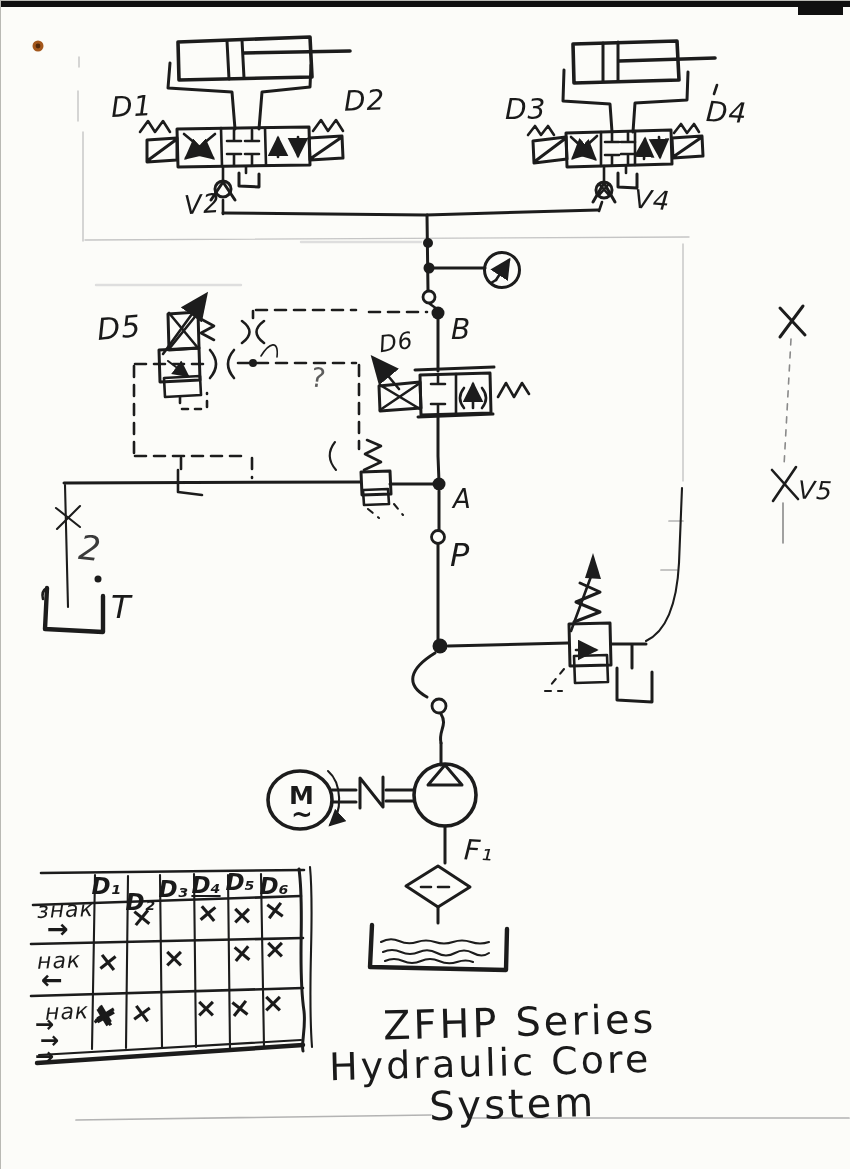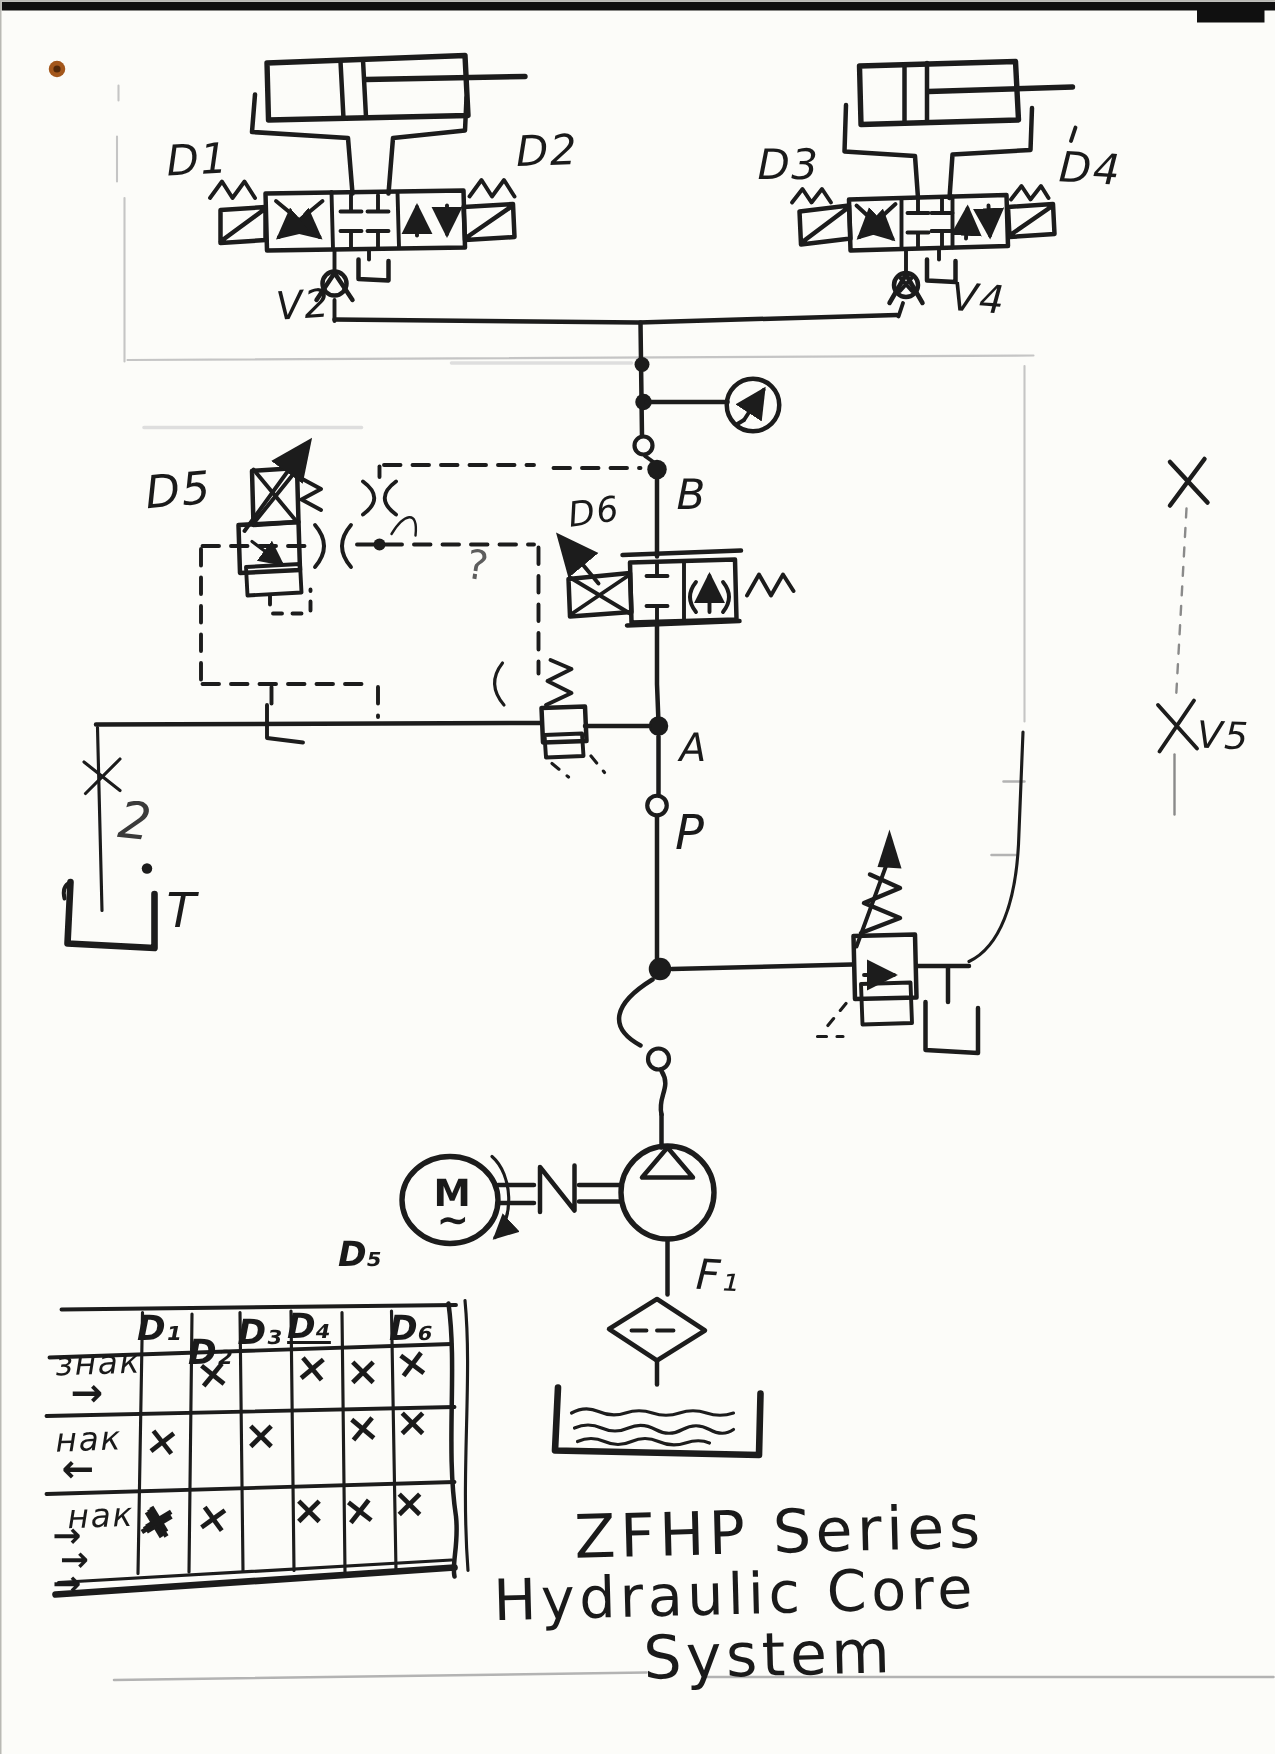--- a/index.html
+++ b/index.html
@@ -315,21 +315,21 @@
 <div class="lbl hand" style="left:797px;top:477px;font-size:25px;transform:rotate(2deg);">V5</div>
 <div class="lbl hand" style="left:463px;top:836px;font-size:28px;transform:rotate(3deg);">F₁</div>
 <div class="lbl" style="left:288px;top:782px;font-size:25px;font-weight:bold;">M</div>
 <div class="lbl" style="left:290px;top:800px;font-size:26px;font-weight:bold;">~</div>
 <div class="lbl" style="left:310px;top:363px;font-size:27px;color:#5d5d5d;transform:rotate(8deg);">?</div>
 
 <div class="thead" style="left:88px;top:872px;">D₁</div>
 <div class="thead" style="left:122px;top:888px;">D₂</div>
 <div class="thead" style="left:155px;top:875px;">D₃</div>
 <div class="thead" style="left:188px;top:871px;text-decoration:underline;">D₄</div>
-<div class="thead" style="left:222px;top:823px;">D₅</div>
+<div class="thead" style="left:222px;top:868px;">D₅</div>
 <div class="thead" style="left:256px;top:872px;">D₆</div>
 
 <div class="rowlbl" style="left:36px;top:896px;">знак</div>
 <div class="arw" style="left:46px;top:913px;">→</div>
 <div class="rowlbl" style="left:36px;top:947px;">нак</div>
 <div class="arw" style="left:40px;top:964px;">←</div>
 <div class="rowlbl" style="left:44px;top:998px;">нак</div>
 <div class="arw" style="left:34px;top:1010px;font-size:23px;">→</div>
 <div class="arw" style="left:39px;top:1026px;font-size:23px;">→</div>
 <div class="arw" style="left:34px;top:1042px;font-size:23px;">→</div>

